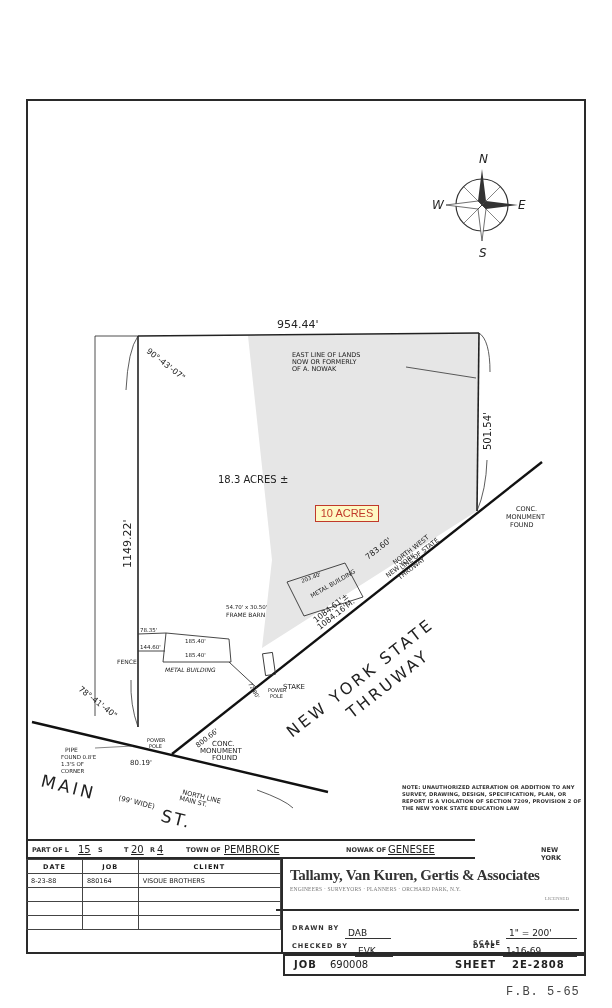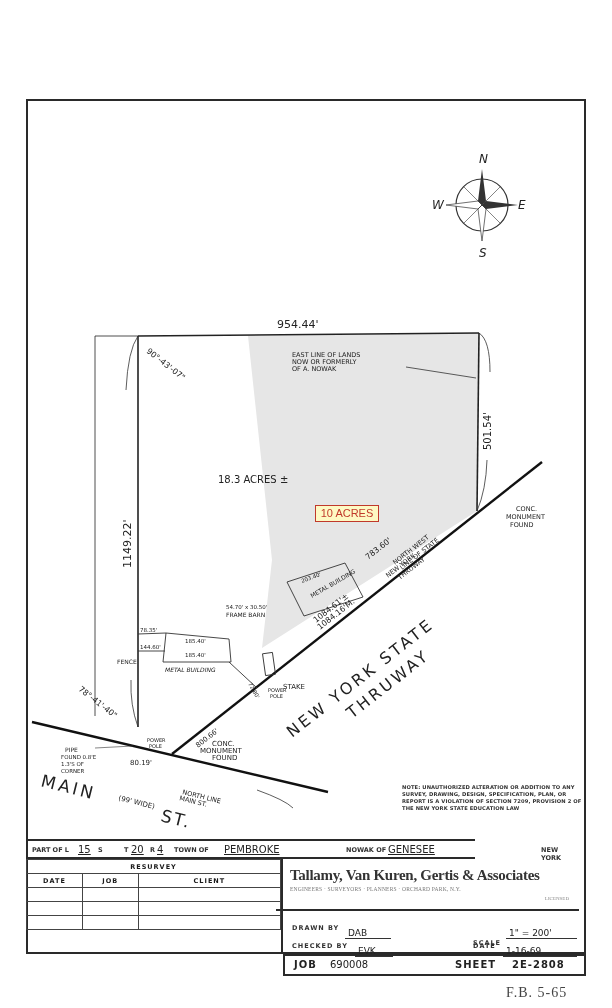--- a/index.html
+++ b/index.html
@@ -20,21 +20,21 @@
   .firm { position:absolute; left:276px; top:859px; width:303px; height:52px; border-bottom:2px solid #2a2a2a; box-sizing:border-box;padding-left:40px; }
   .firm-name { position:absolute; left:14px; top:8px; font-family:"Liberation Serif", serif; font-size:15px; font-weight:bold; color:#333; letter-spacing:-0.3px; }
   .firm-addr { position:absolute; left:14px; top:27px; font-family:"Liberation Serif", serif; font-size:5.5px; color:#777; letter-spacing:0.2px; }
   .firm-addr2 { position:absolute; right:10px; top:37px; font-family:"Liberation Serif", serif; font-size:5px; color:#888; }
   .signoff { position:absolute; left:283px; top:911px; width:259px; height:43px; box-sizing:border-box; font-family:"DejaVu Sans", sans-serif; }
   .signoff .lbl { position:absolute; font-size:6.5px; font-weight:bold; color:#333; letter-spacing:1px; }
   .signoff .val { position:absolute; font-size:9px; color:#222; border-bottom:1px solid #333; padding:0 3px;margin-top:8px; }
   .jobbar { position:absolute; left:283px; top:954px; width:303px; height:22px; border:2px solid #2a2a2a; border-top:2px solid #2a2a2a; box-sizing:border-box; font-family:"DejaVu Sans", sans-serif; }
   .jobbar span { position:absolute; top:3px; font-size:10px; }
   .jobbar .lbl { font-weight:bold; letter-spacing:1px; color:#222; }
-  .fb { position:absolute; left:506px; top:985px; font-family:Liberation Serif, serif; font-size:14px; color:#444; letter-spacing:1px; }
+  .fb { position:absolute; left:506px; top:985px; font-family:Liberation Mono, monospace; font-size:12px; color:#444; letter-spacing:1px; }
 </style>
 </head>
 <body>
 
 <div id="sheet"></div>
 
 <svg class="drawing" viewBox="0 0 612 1008">
 
   <polygon points="248,336 479,333 477,511 262,648 272,560" fill="#e6e6e6" stroke="none"></polygon>
 
@@ -159,38 +159,40 @@
 <div class="note">NOTE: UNAUTHORIZED ALTERATION OR ADDITION TO ANY SURVEY, DRAWING, DESIGN, SPECIFICATION, PLAN, OR REPORT IS A VIOLATION OF SECTION 7209, PROVISION 2 OF THE NEW YORK STATE EDUCATION LAW</div>
 
 <div class="titlebar">
   <span style="left:6px">PART OF L</span>
   <span class="fill" style="left:52px">15</span>
   <span style="left:72px">S</span>
   <span style="left:98px">T</span>
   <span class="fill" style="left:105px">20</span>
   <span style="left:124px">R</span>
   <span class="fill" style="left:131px">4</span>
-  <span style="left:148px">TOWN OF</span>
+  <span style="left:160px">TOWN OF</span>
   <span class="fill" style="left:198px">PEMBROKE</span>
   <span style="left:320px">NOWAK OF</span>
   <span class="fill" style="left:362px">GENESEE</span>
   <span style="left:515px">NEW YORK</span>
 </div>
 
 <div class="resurvey">
   <table>
     <tbody>
-        <tr>
-          <th colspan="3">RESURVEY</th>
-        </tr>
     <tr>
       <th style="width:22%">DATE</th>
       <th style="width:22%">JOB</th>
       <th>CLIENT</th>
     </tr>
+    <tr>
+          <td>8-23-88</td>
+          <td>880164</td>
+          <td>VISOUE BROTHERS</td>
+        </tr>
     <tr>
           <td></td>
           <td></td>
           <td></td>
         </tr>
     <tr>
           <td></td>
           <td></td>
           <td></td>
         </tr>

